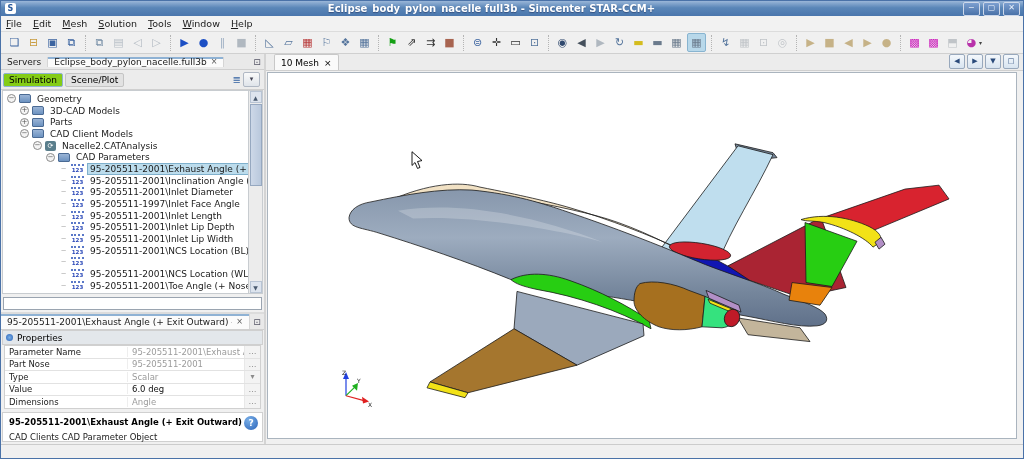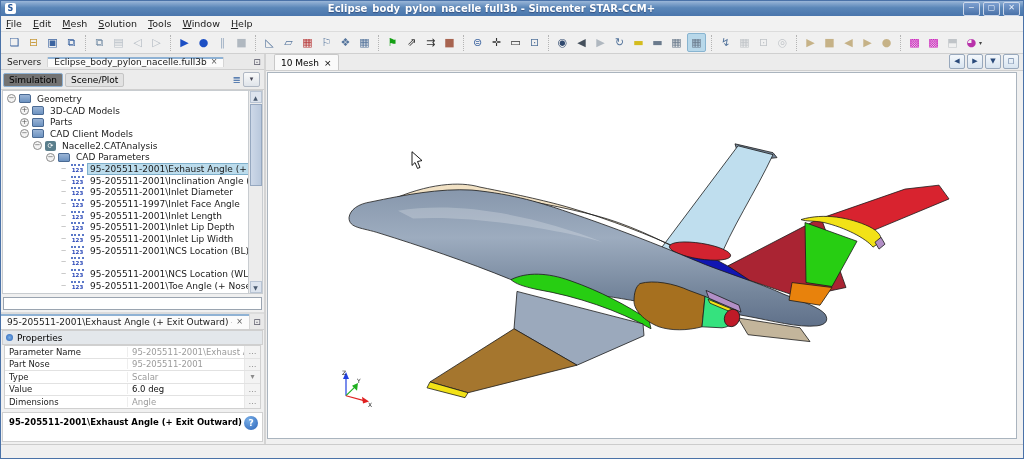--- a/index.html
+++ b/index.html
@@ -36,21 +36,21 @@
   .tabbar{height:15px;flex:none;display:flex;align-items:stretch;background:#e9e9e9;
     border-bottom:1px solid #cfcfcf;font-size:9px;color:#222;}
   .tab{padding:0 6px;display:flex;align-items:center;gap:4px;border-right:1px solid #d5d5d5;white-space:nowrap;}
   .tab.active{background:#fbfbfb;box-shadow:inset 0 2px 0 #8fb2d4;}
   .tab .close{color:#555;font-size:8px;}
   .panel-btn{margin-left:auto;width:14px;display:flex;align-items:center;justify-content:center;
     color:#556;font-size:9px;}
   .subtabbar{height:17px;flex:none;display:flex;align-items:center;background:#ececec;
     border-bottom:1px solid #cfcfcf;padding:1px 2px;font-size:9px;}
   .subtab{padding:1px 5px;border:1px solid #c4c4c4;background:#e2e2e2;margin-right:2px;border-radius:2px;}
-  .subtab.active{background:#737373;border-color:#8fb2d4;}
+  .subtab.active{background:#84cc16;border-color:#8fb2d4;}
   .tree-opt{margin-left:auto;color:#3060a0;font-size:10px;}
   .dd-btn{width:15px;height:13px;border:1px solid #b0b8c4;background:linear-gradient(#fafafa,#dfe4ea);
     color:#445;font-size:7px;text-align:center;line-height:12px;margin:0 2px;border-radius:2px;}
   
   .tree-wrap{flex:1;display:flex;min-height:0;margin:0 1px;}
   .tree-rows{flex:1;background:#fff;border:1px solid #c8ccd0;overflow:hidden;padding-top:2px;}
   .tree-row{height:11.7px;display:flex;align-items:center;font-size:9px;white-space:nowrap;color:#1a1a1a;}
   .toggle{width:9px;height:9px;border:1px solid #8a8a8a;border-radius:50%;font-size:7px;
     line-height:7px;text-align:center;color:#555;margin-right:3px;background:#f4f4f4;flex:none;box-sizing:border-box;}
   .leaf-dash{width:9px;color:#aaa;font-size:7px;margin-right:3px;text-align:center;flex:none;}
@@ -374,20 +374,21 @@
                 <span class="pvalue editable">6.0 deg</span>
                 <span class="pctl">…</span>
               </div><div class="prow">
                 <span class="plabel">Dimensions</span>
                 <span class="pvalue">Angle</span>
                 <span class="pctl">…</span>
               </div></span></div>
         <div class="helpbox">
           <div class="htitle">95-205511-2001\Exhaust Angle (+ Exit Outward)</div>
           <span class="helpbtn">?</span>
+          <div class="hdesc">CAD Clients CAD Parameter Object</div>
         </div>
       </div>
     </div>
 
     <div class="viewport">
       <div class="vtabbar">
         <span class="vtab">
           <span>10 Mesh</span>
           <span class="close">×</span>
         </span>

